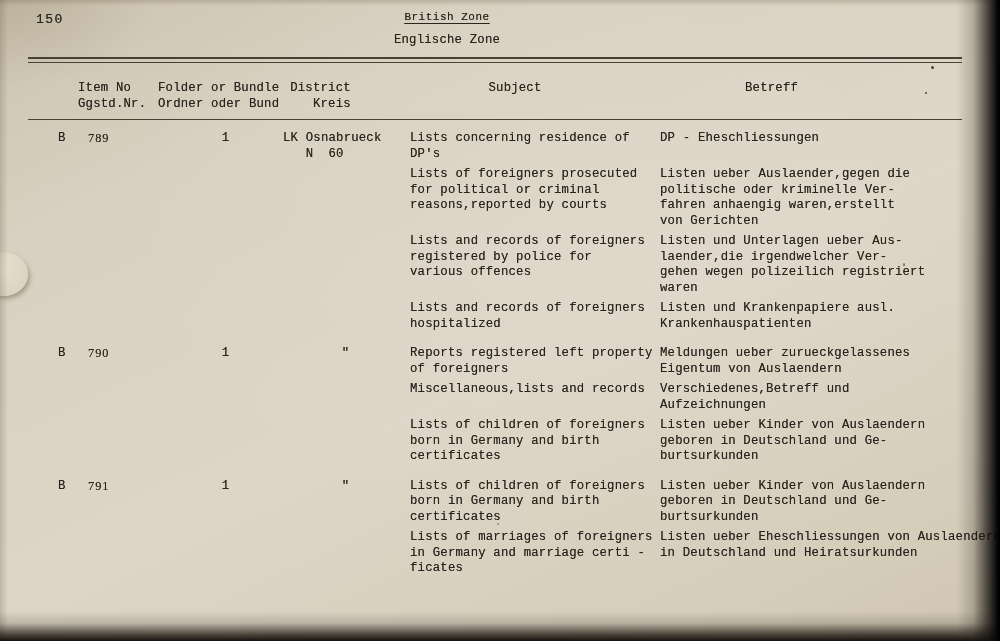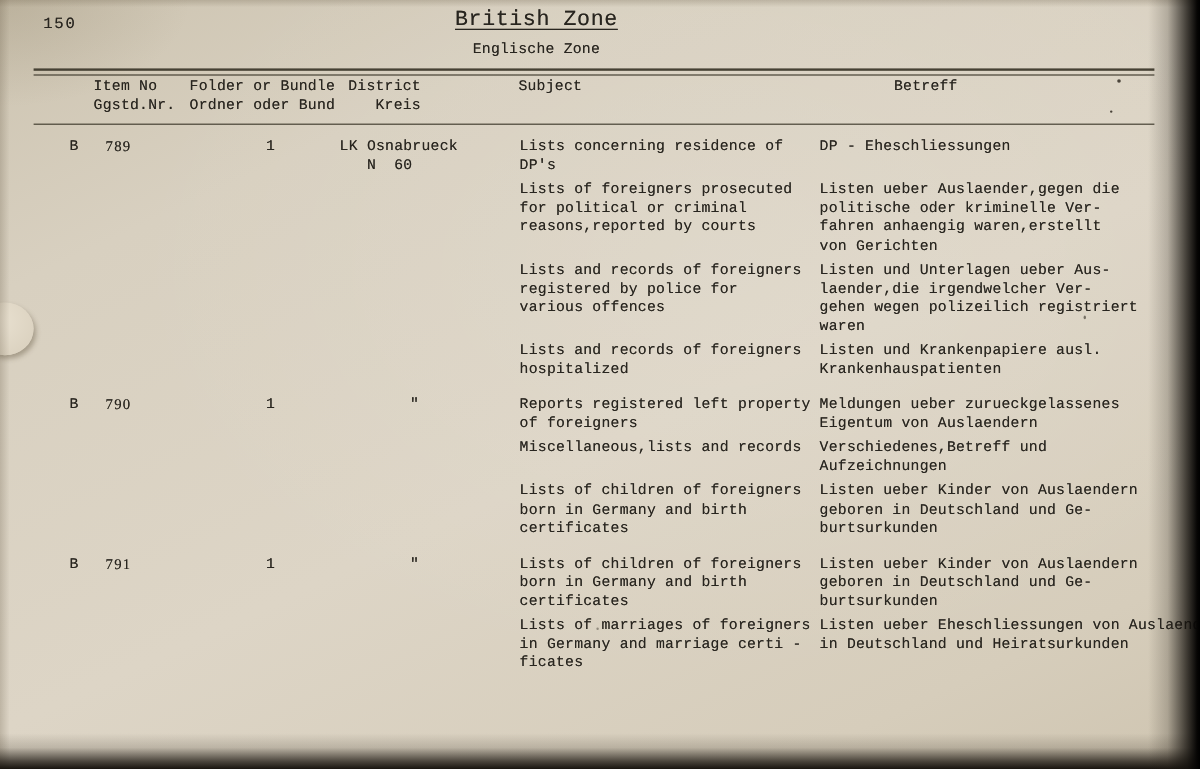--- a/index.html
+++ b/index.html
@@ -52,42 +52,42 @@
   .speck.s4 { left:497px; top:523px; width:2px; height:2px; opacity:0.5; }
 
   
   .sheet { position:absolute; left:0; top:0; width:840px; padding:10px 38px 0 28px; box-sizing:border-box; z-index:4; }
   .content { width:934px; }
 
   .masthead { position:relative; height:47px; }
   .page-number { position:absolute; left:8px; top:2px; font-size:13px; letter-spacing:1.5px; }
   .titles { position:absolute; left:0; width:100%; top:0; text-align:center; }
   .titles .shift { display:block; transform:translateX(-48px); }
-  .doc-title { font-size:18px; letter-spacing:0.5px; text-decoration:underline; text-underline-offset:3px; }
+  .doc-title { font-size:11px; letter-spacing:0.5px; text-decoration:underline; text-underline-offset:3px; }
   .doc-subtitle { margin-top:7px; font-size:12.3px; }
 
   .rule-double { border-top:2px solid #464134; border-bottom:1px solid #464134; height:3px; }
   .rule-single { border-top:1.5px solid #464134; height:0; }
 
-  .thead { position:relative; height:40px; margin-top:0; }
+  .thead { position:relative; height:40px; margin-top:16px; }
   .thead .h { position:absolute; top:2px; white-space:pre; }
   .h-item     { left:50px; }
   .h-folder   { left:130px; }
   .h-district { left:230px; width:125px; text-align:center; }
-  .h-subject  { left:404px; width:230px; }
+  .h-subject  { left:372px; width:230px; text-align:center; }
   .h-betreff  { left:632px; padding-left:85px;text-align:center; }
 
   .tbody { padding-top:11px; }
   .group { display:grid; grid-template-columns:55px 85px 115px 125px 1fr; margin-bottom:9px; }
   .c-prefix   { padding-left:30px; }
   .c-item     { padding-left:5px; letter-spacing:1px;font-family:Liberation Serif, serif; }
   .c-folder   { text-align:center; }
   .c-district { white-space:pre; }
   .c-district.ditto { text-align:center; }
-  .entry { display:grid; grid-template-columns:250px 1fr; margin-bottom:5px;margin-left:23px; }
+  .entry { display:grid; grid-template-columns:250px 1fr; margin-bottom:5px; }
   .cell-subject { white-space:pre; padding-left:2px; }
   .cell-betreff { white-space:pre; padding-left:2px; }
 </style>
 </head>
 <body>
 
 <div class="corner-tl"></div>
 <div class="page-curl"></div>
 
 <div class="sheet">

